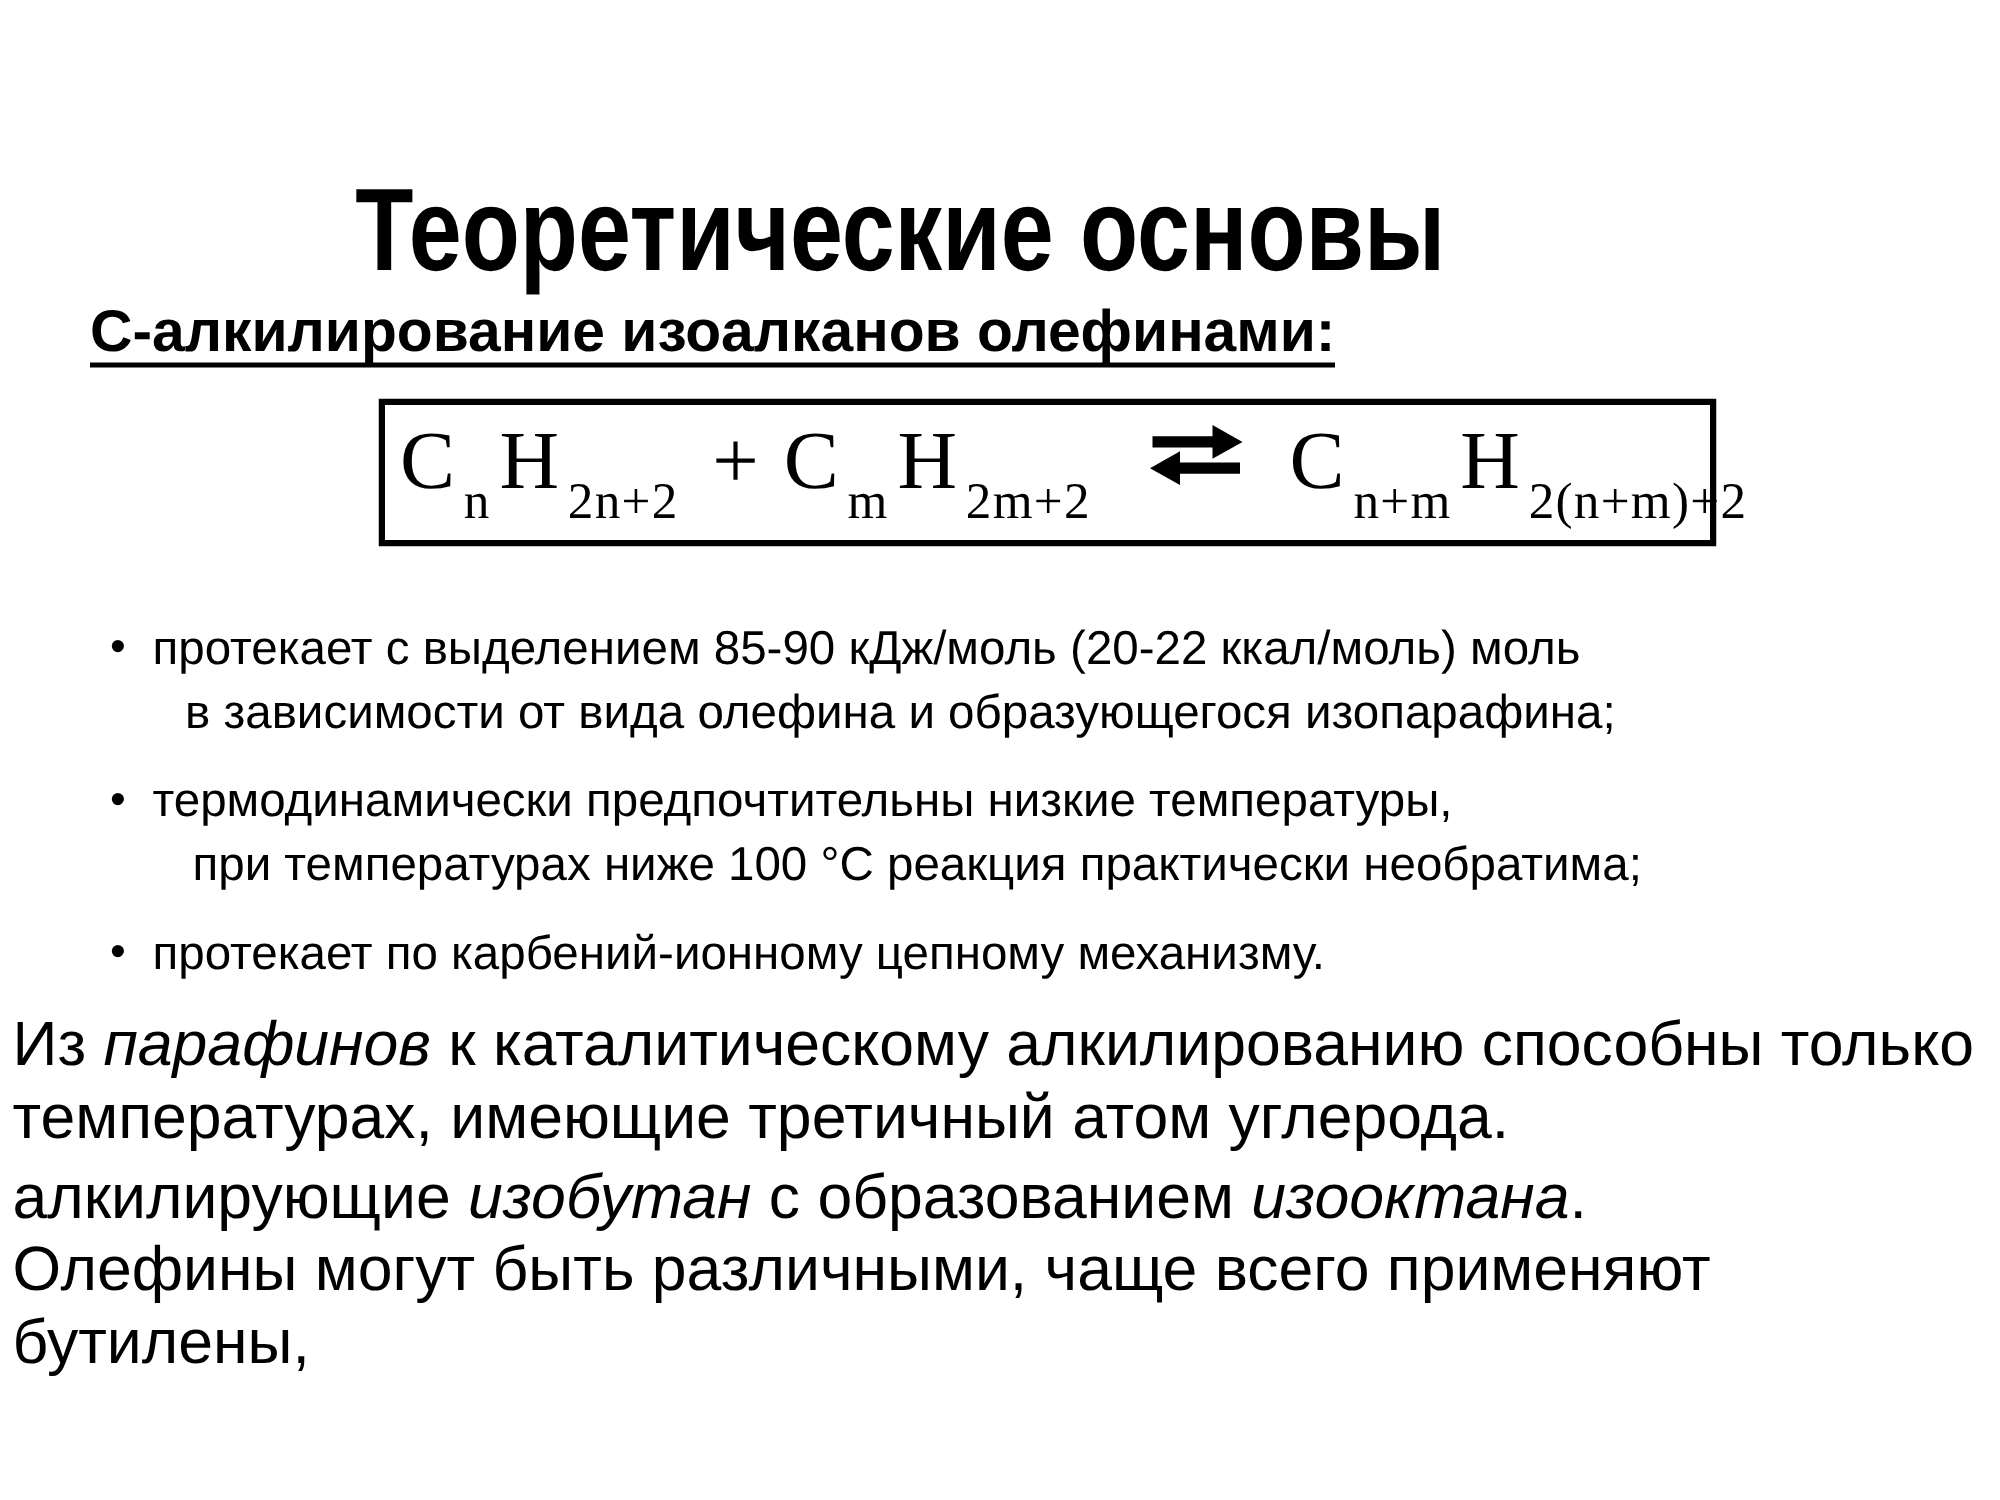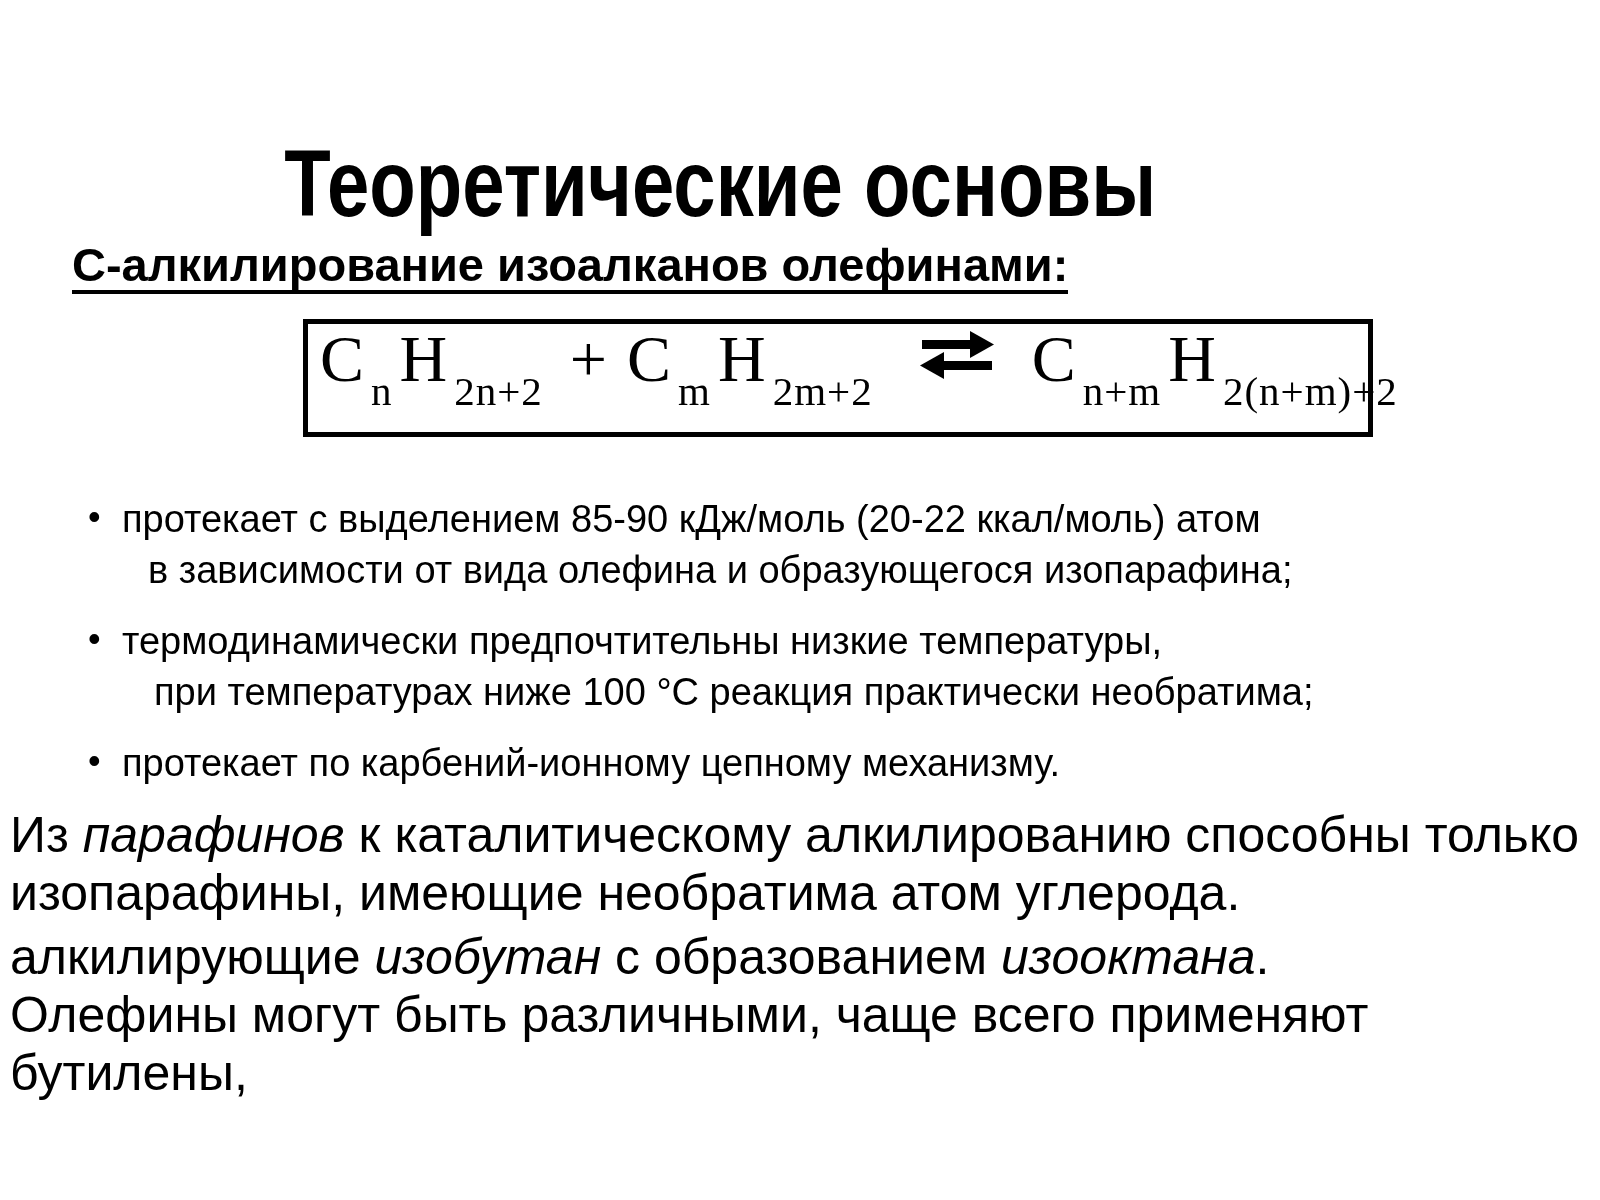--- a/index.html
+++ b/index.html
@@ -50,21 +50,21 @@
   .formula-box {
     position: absolute;
     left: 303px; top: 319px;
     width: 1060px; height: 108px;
     border: 5px solid #000;
     background: #fff;
   }
   .formula-line {
     font-family: "Liberation Serif", "DejaVu Serif", serif;
     font-size: 66px;
-    line-height: 70px;
+    line-height: 90px;
     padding-left: 12px;
     white-space: nowrap;
   }
   .fsub {
     font-size: 41px;
     vertical-align: -24px;
     margin: 0 7px;
     letter-spacing: 1px;
   }
   .fplus { margin: 0 20px; }
@@ -121,38 +121,38 @@
         <rect x="24" y="32" width="52" height="9" fill="#000"></rect>
         <polygon points="28,23 4,36.5 28,50" fill="#000"></polygon>
       </svg></span><span><span>C</span><span class="fsub">n+m</span></span><span><span>H</span><span class="fsub">2(n+m)+2</span></span>
   </div>
 </div>
 
 <div class="bullets">
 
   <div class="bullet">
     <span class="bullet-dot">•</span>
-    <div><span>протекает с выделением </span><span class="b">85-90 кДж/моль</span><span> (</span><span class="b">20-22 ккал/моль</span><span>) атом</span></div>
+    <div><span>протекает с выделением </span><span class="b">85-90 кДж/моль</span><span> (</span><span class="b">20-22 ккал/моль</span><span>) моль</span></div>
     <div class="cont-line-0"><span>в зависимости от вида олефина и образующегося изопарафина;</span></div>
   </div>
 
   <div class="bullet">
     <span class="bullet-dot">•</span>
     <div><span>термодинамически предпочтительны </span><span class="b">низкие температуры</span><span>,</span></div>
     <div class="cont-line-1"><span>при температурах ниже 100 °С реакция практически необратима;</span></div>
   </div>
 
   <div class="bullet">
     <span class="bullet-dot">•</span>
     <div><span>протекает по карбений-ионному цепному механизму.</span></div>
   </div>
 
 </div>
 
 <div class="para para-1">
   <div><span>Из </span><span class="b i">парафинов</span><span> к каталитическому алкилированию способны только</span></div>
-  <div><span>изопарафины, имеющие необратима атом углерода.</span></div>
+  <div><span>температурах, имеющие третичный атом углерода.</span></div>
 </div>
 
 <div class="para para-2">
   <div><span>алкилирующие </span><span class="b i">изобутан</span><span> с образованием </span><span class="b i">изооктана</span><span>.</span></div>
   <div><span>Олефины могут быть различными, чаще всего применяют бутилены,</span></div>
 </div>
 
 </body></html>

